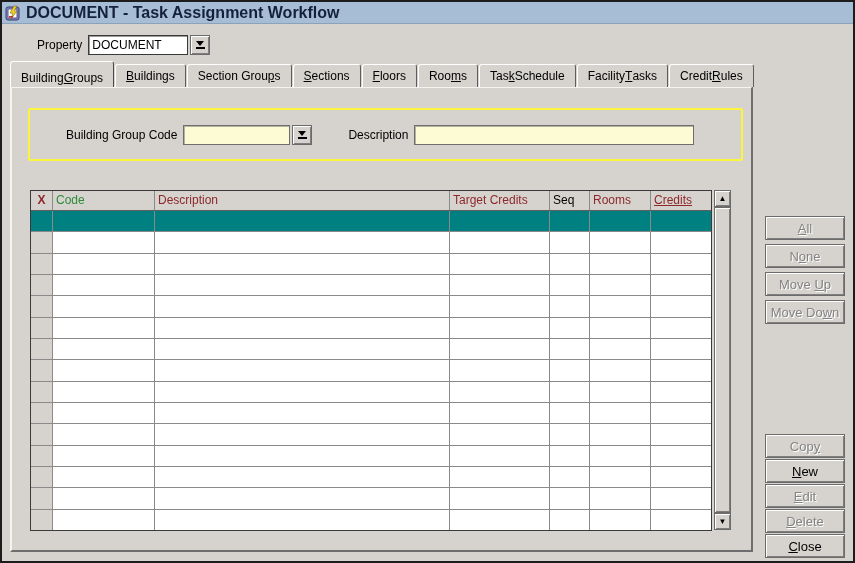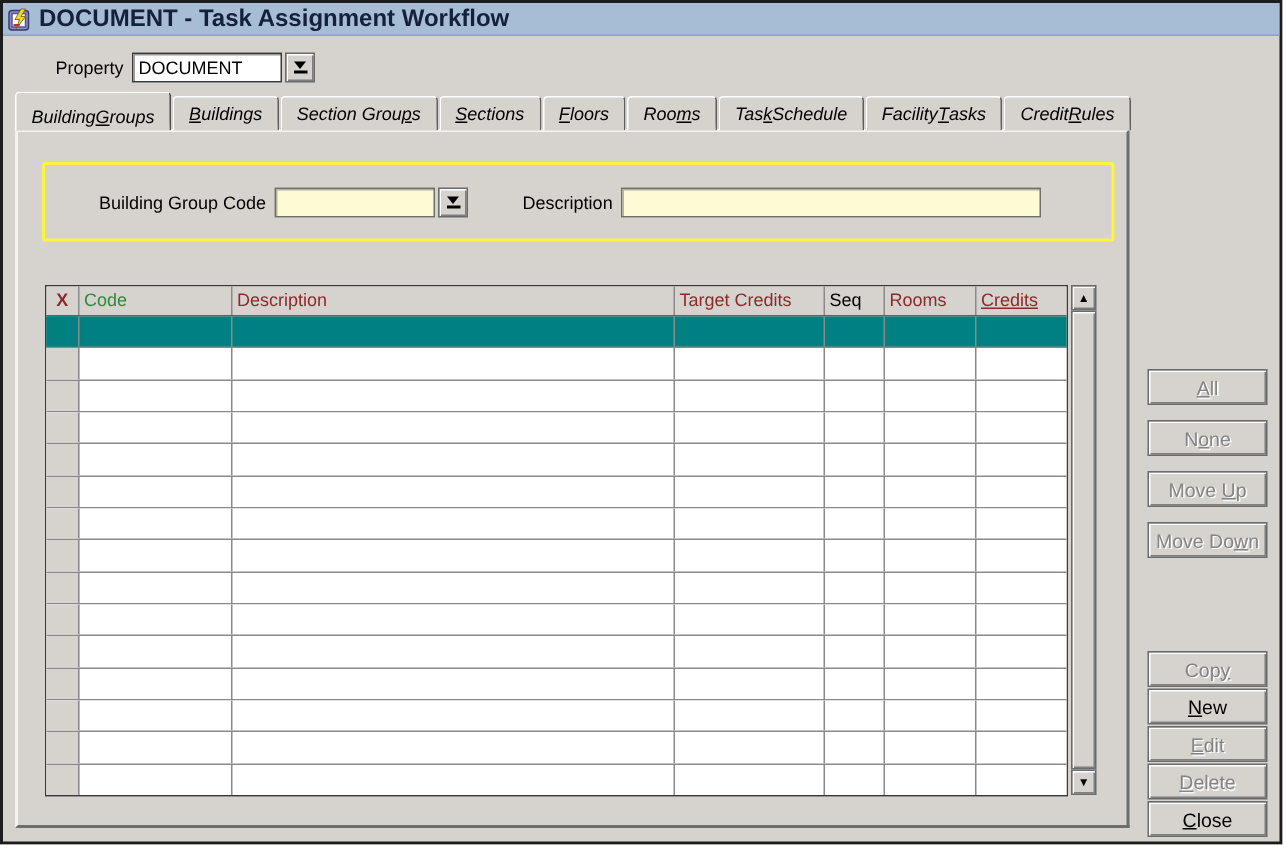--- a/index.html
+++ b/index.html
@@ -29,21 +29,21 @@
              display:flex; flex-direction:column; align-items:center; justify-content:center; cursor:default; }
   .lov-icon { width:10px; }
   .lov-icon .tri { width:0; height:0; margin:0 auto; border-left:4px solid transparent;
                    border-right:4px solid transparent; border-top:5px solid #000; }
   .lov-icon .bar { height:2px; background:#000; margin-top:1px; width:9px; margin-left:auto; margin-right:auto; }
 
   
   .tabstrip { position:absolute; left:8px; top:59px; height:26px; display:flex; align-items:flex-end; z-index:3; }
   .tab { height:23px; background:#d6d3ce; padding:8px 10px; display:flex; align-items:center;
          border-top:1px solid #ffffff; border-left:1px solid #ffffff; border-right:1px solid #5d5d5d;
-         border-radius:3px 3px 0 0; margin-right:1px; white-space:nowrap; cursor:default; color:#000;font-style:italic; }
+         border-radius:3px 3px 0 0; margin-right:1px; white-space:nowrap; cursor:default; color:#000; }
   .tab.active { height:26px; z-index:4; border-top:1px solid #ffffff; border-left:1px solid #ffffff;
                 border-right:1px solid #4a4a4a; padding-bottom:2px; }
   .u { text-decoration:underline; }
 
   
   .panel { position:absolute; left:8px; top:84px; width:743px; height:466px; background:#d6d3ce;
            border:2px solid; border-color:#f4f3f0 #6d6d6d #6d6d6d #f4f3f0; z-index:2; }
 
   
   .querybox { position:absolute; left:26px; top:106px; width:715px; height:53px;
@@ -75,21 +75,21 @@
   .vscroll { width:17px; height:340px; margin-left:2px; background:#c6c3be; display:flex; flex-direction:column; }
   .sbtn { width:17px; height:17px; background:#d6d3ce; border:1px solid #6b6b6b;
           box-shadow: inset 1px 1px 0 #ffffff, inset -1px -1px 0 #7e7e7e;
           font-size:8px; line-height:15px; text-align:center; color:#000; cursor:default; }
   .sthumb { flex:1; background:#d6d3ce; border:1px solid #6b6b6b;
             box-shadow: inset 1px 1px 0 #ffffff, inset -1px -1px 0 #7e7e7e; }
 
   
   .btn-col { position:absolute; left:763px; width:80px; display:flex; flex-direction:column; }
   #btncol-top    { top:84px;  gap:2px; }
-  #btncol-middle { top:244px; gap:10px; }
+  #btncol-middle { top:214px; gap:4px; }
   #btncol-bottom { top:432px; gap:1px; }
   .btn { height:24px; background:#d6d3ce; border:1px solid #6b6b6b;
          box-shadow: inset 1px 1px 0 #ffffff, inset -1px -1px 0 #7e7e7e;
          font-family:"Liberation Sans",sans-serif; font-size:13px; color:#000; cursor:default; }
   .btn.disabled { color:#848484; text-shadow:1px 1px 0 #ffffff; }
 </style>
 </head>
 <body>
 
 <div class="screen">

